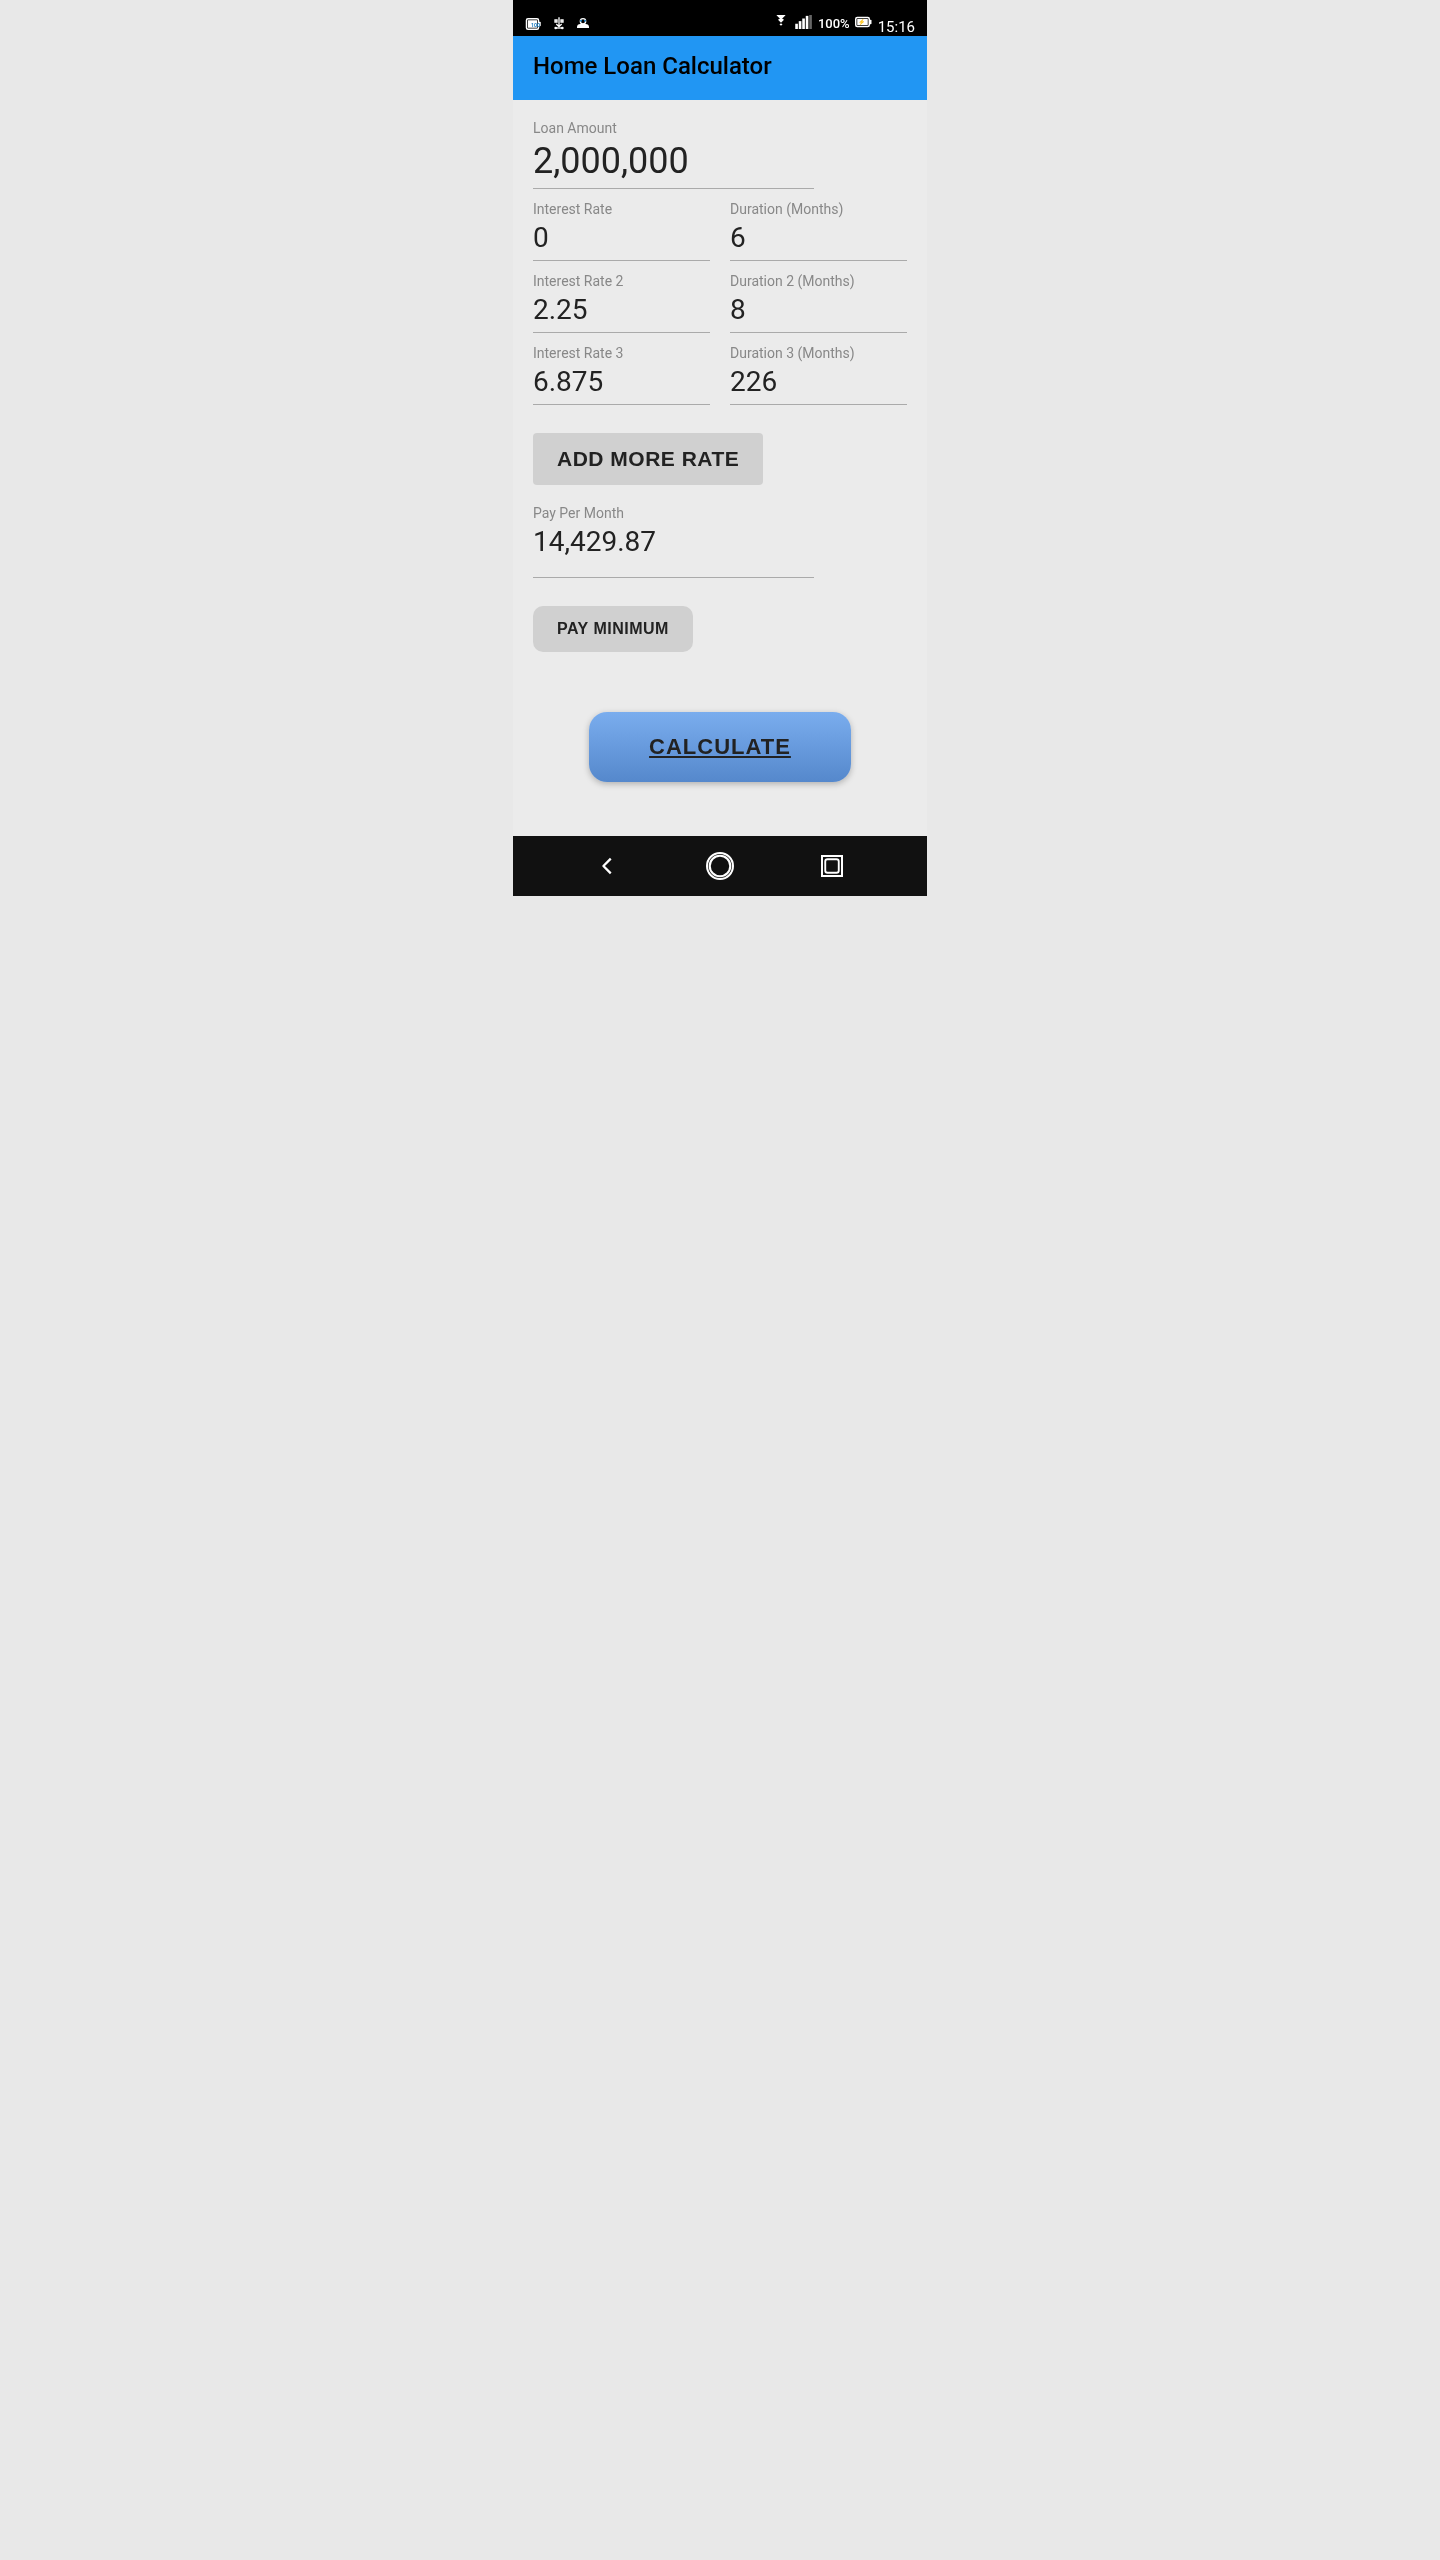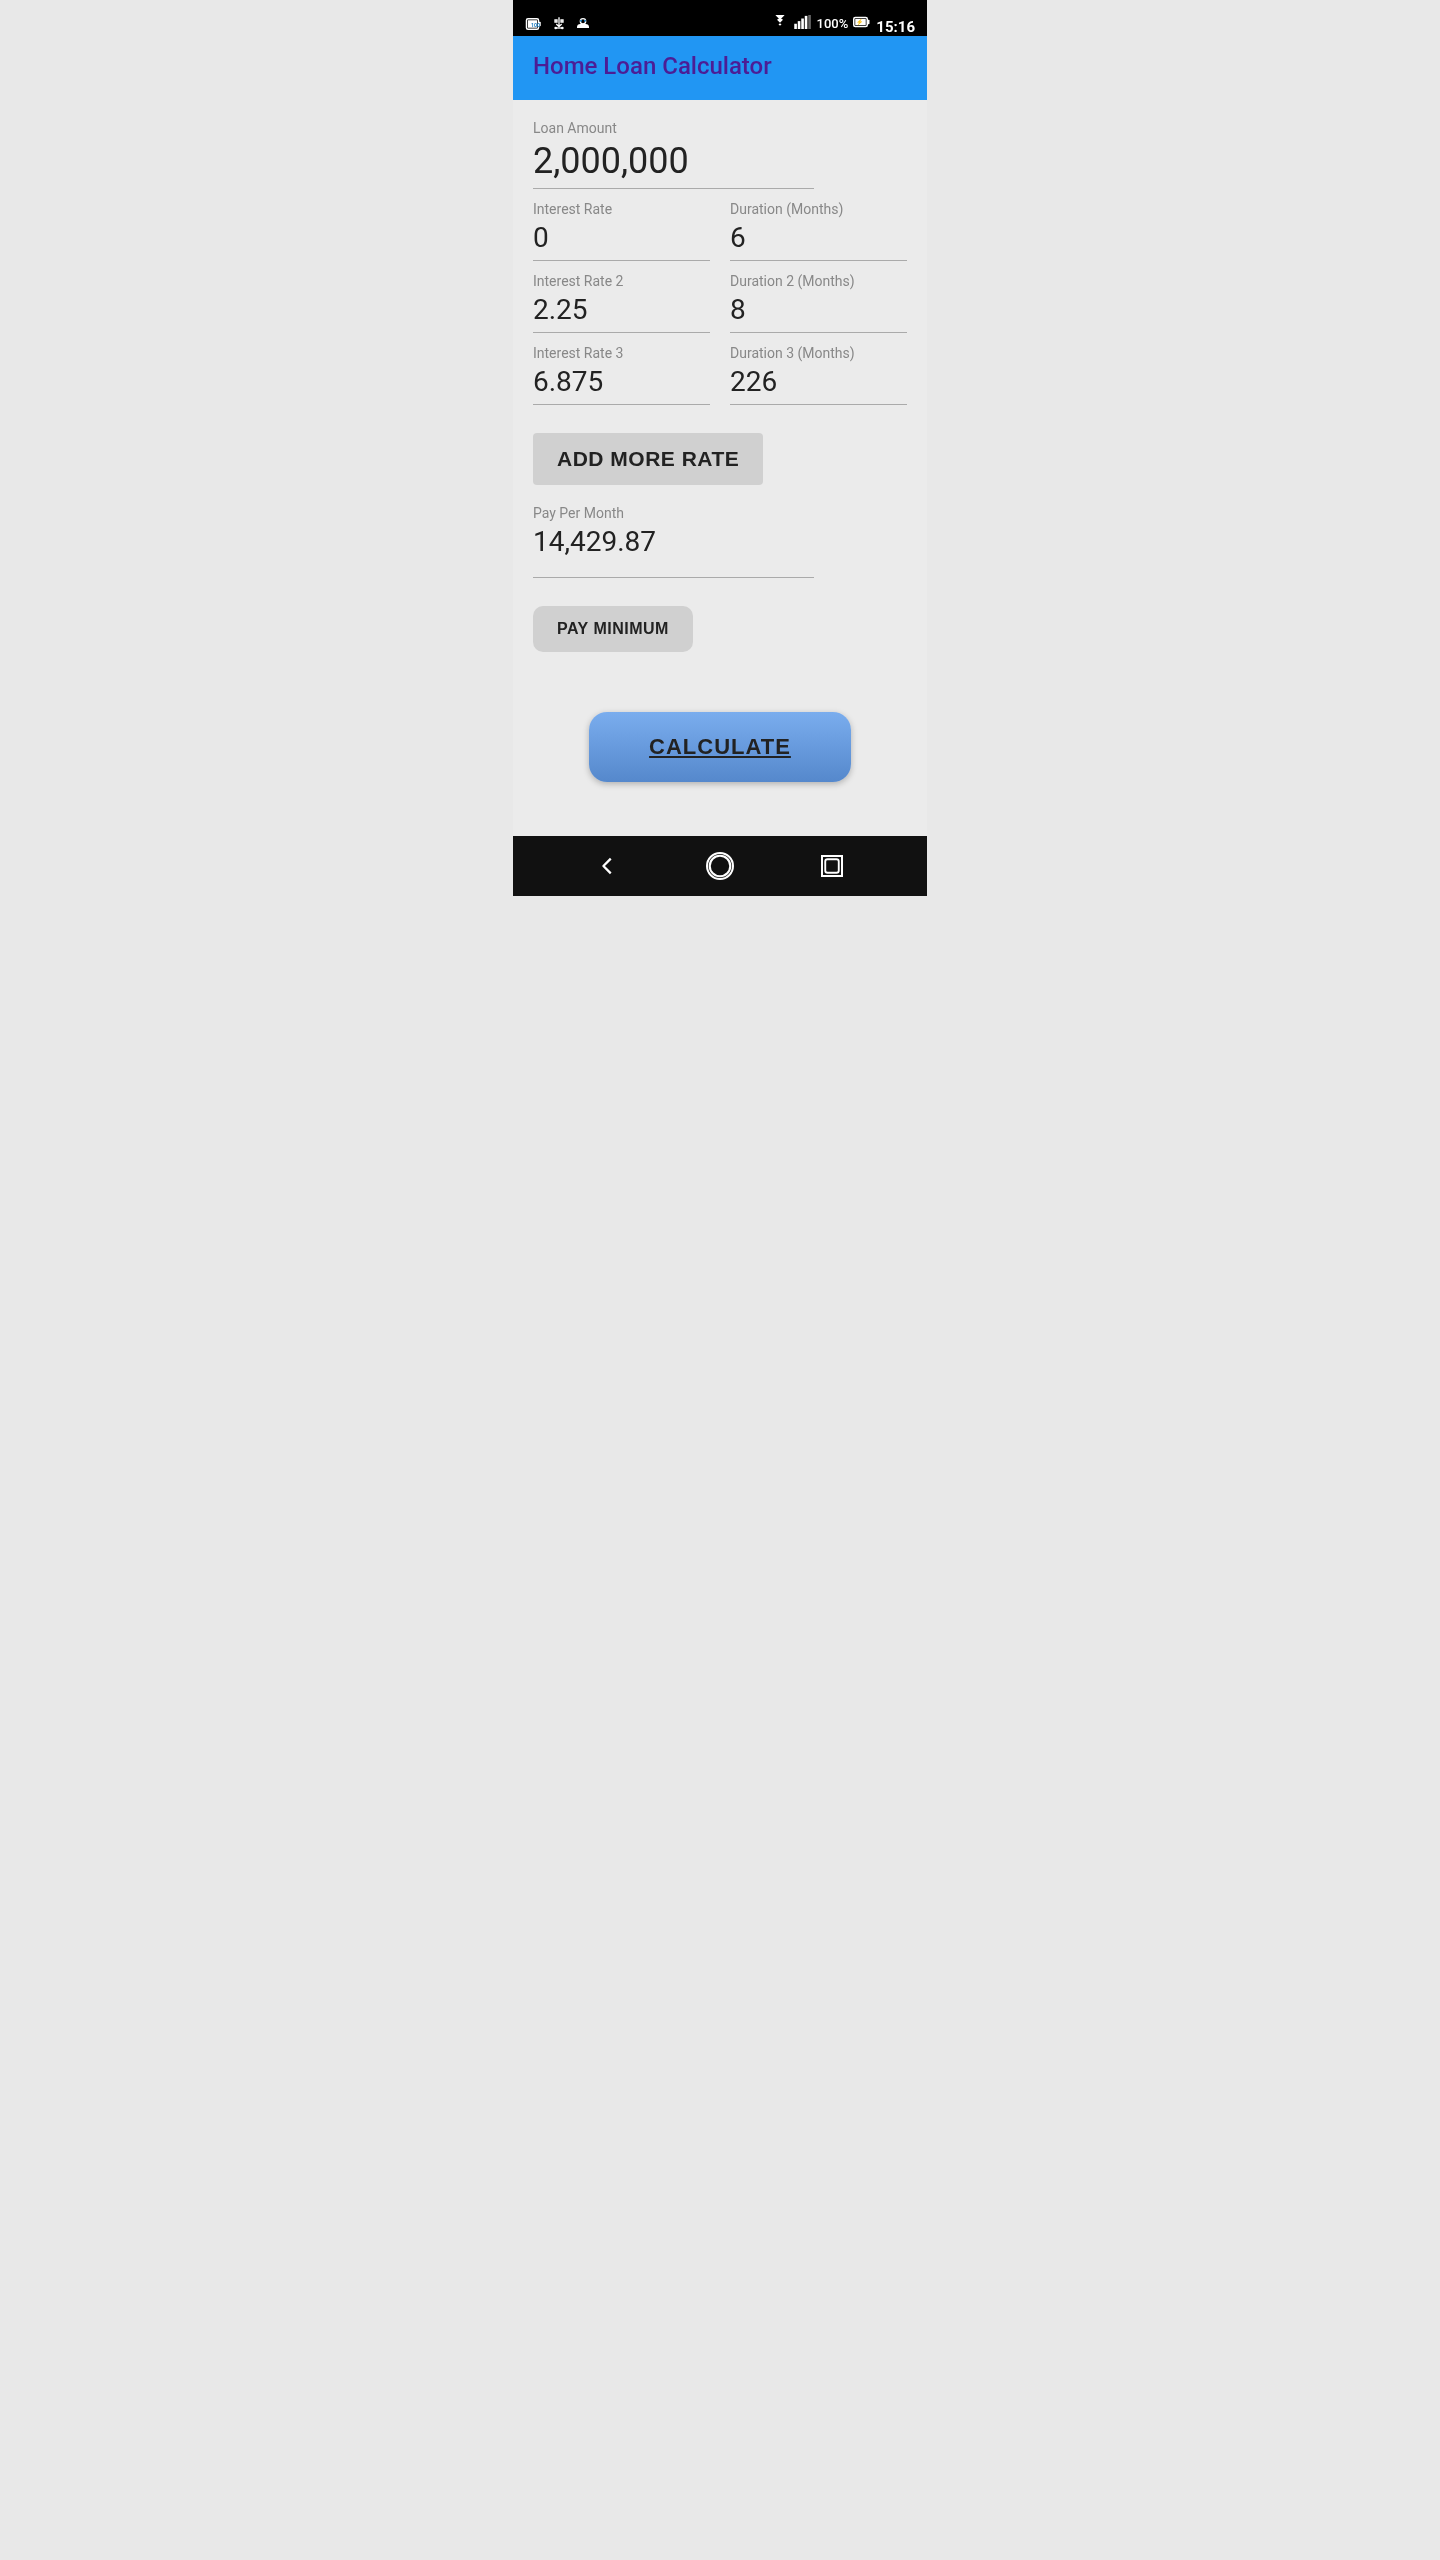--- a/index.html
+++ b/index.html
@@ -45,21 +45,21 @@
       font-weight: 500;
     }
 
     
     .app-bar {
       background: #2196f3;
       padding: 16px 20px 20px;
     }
 
     .app-bar-title {
-      color: #4c1d95;
+      color: #000000;
       font-size: 24px;
       font-weight: 500;
     }
 
     
     .content {
       flex: 1;
       background: #ebebeb;
       padding: 20px 20px;
     }
@@ -256,21 +256,21 @@
     <span>100%</span>
 
     <span>
       <svg width="18" height="14" viewBox="0 0 24 14" fill="white">
         <rect x="1" y="1" width="18" height="12" rx="2" fill="none" stroke="white" stroke-width="2"></rect>
         <rect x="3" y="3" width="14" height="8" fill="white"></rect>
         <rect x="19" y="4" width="3" height="6" rx="1" fill="white"></rect>
         <text x="10" y="10" font-size="8" fill="#1a7cc0" font-weight="bold" text-anchor="middle">⚡</text>
       </svg>
     </span>
-    <span style="font-size:15px;font-weight:700;margin-top:8px;">15:16</span>
+    <span style="font-size:15px;font-weight:400;margin-top:8px;">15:16</span>
   </div>
 </div>
 
 <div class="app-bar">
   <div class="app-bar-title">Home Loan Calculator</div>
 </div>
 
 <div class="content">
 
   

